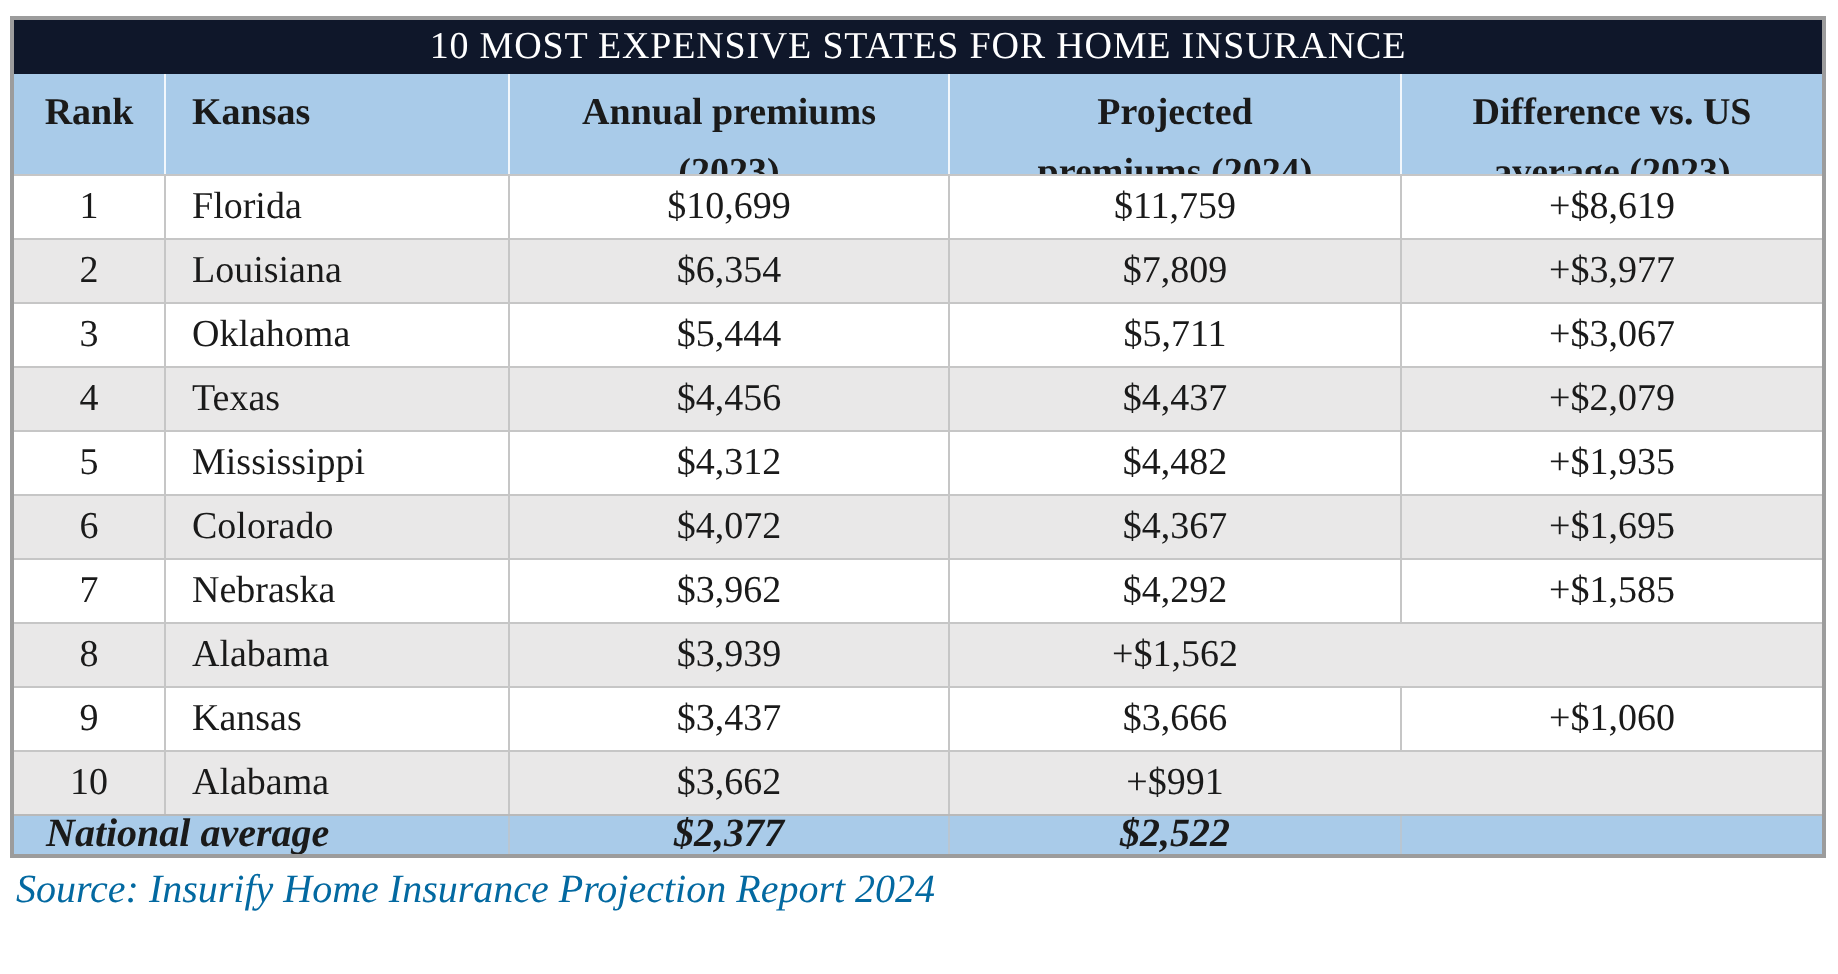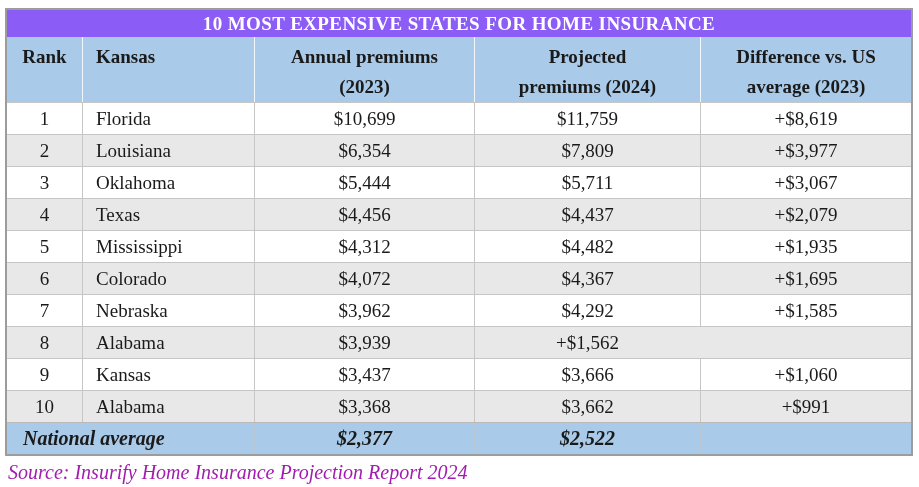--- a/index.html
+++ b/index.html
@@ -14,84 +14,84 @@
   .wrap { padding: 8px 0 0 5px; }
 
   .tbl {
     width: 908px;
     border: 2px solid #9c9c9c;
     background: #ffffff;
   }
 
   .title-bar {
     height: 27px;
-    background: #8b5cf6;
+    background: #0f172a;
     color: #ffffff;
     display: flex;
     align-items: center;
     justify-content: center;
-    font-weight: bold;
+    font-weight: normal;
     font-size: 19px;
     letter-spacing: 0.4px;
   }
 
   .grid {
     display: grid;
     grid-template-columns: 75px 172px 220px 226px 211px;
   }
 
   .cell {
     display: flex;
     align-items: center;
     justify-content: center;
     font-size: 19px;
     border-left: 1px solid #c6c6c6;
     overflow: hidden;
   }
   .grid .cell:first-child { border-left: none; }
 
   
-  .header { background: #a9cbe9; height: 65px; }
+  .header { background: #a9cbe9; height: 50px; }
   .header .cell {
     border-left: 1px solid rgba(255,255,255,0.85);
     font-weight: bold;
     line-height: 30px;
     white-space: pre-line;
     align-items: flex-start;
     padding-top: 5px;
     text-align: center;
   }
   .header .cell.left { justify-content: flex-start; padding-left: 13px; text-align: left; }
 
   
   .row { height: 32px; border-top: 1px solid #c6c6c6; background: #ffffff; }
   .row.alt { background: #e9e8e8; }
   .row .cell.state { justify-content: flex-start; padding-left: 13px; }
 
   
   .nat {
-    height: 32px;
+    height: 20px;
     background: #a9cbe9;
     border-top: 1px solid #b9b9b9;
     font-weight: bold;
     font-style: italic;
   }
   .nat .cell { font-size: 20px; border-left: 1px solid #b9c6d2; }
   .nat .cell.label {
     grid-column: 1 / 3;
     justify-content: flex-start;
     padding-left: 16px;
     border-left: none;
   }
 
   .source {
     margin: 5px 0 0 3px;
     font-style: italic;
     font-size: 20px;
-    color: #a21caf;
+    color: #0369a1;
   }
 </style>
 </head>
 <body>
 
 <div class="wrap">
   <div class="tbl">
 
     <div class="title-bar">10 MOST EXPENSIVE STATES FOR HOME INSURANCE</div>
 
@@ -173,21 +173,20 @@
       <div class="cell">9</div>
       <div class="cell state">Kansas</div>
       <div class="cell">$3,437</div>
       <div class="cell">$3,666</div>
       <div class="cell">+$1,060</div>
     </div>
 
     <div class="grid row alt">
       <div class="cell">10</div>
       <div class="cell state">Alabama</div>
-      <div class="cell">$3,368</div>
       <div class="cell">$3,662</div>
       <div class="cell">+$991</div>
     </div>
 
     <div class="grid nat">
       <div class="cell label">National average</div>
       <div class="cell">$2,377</div>
       <div class="cell">$2,522</div>
       <div class="cell"></div>
     </div>

